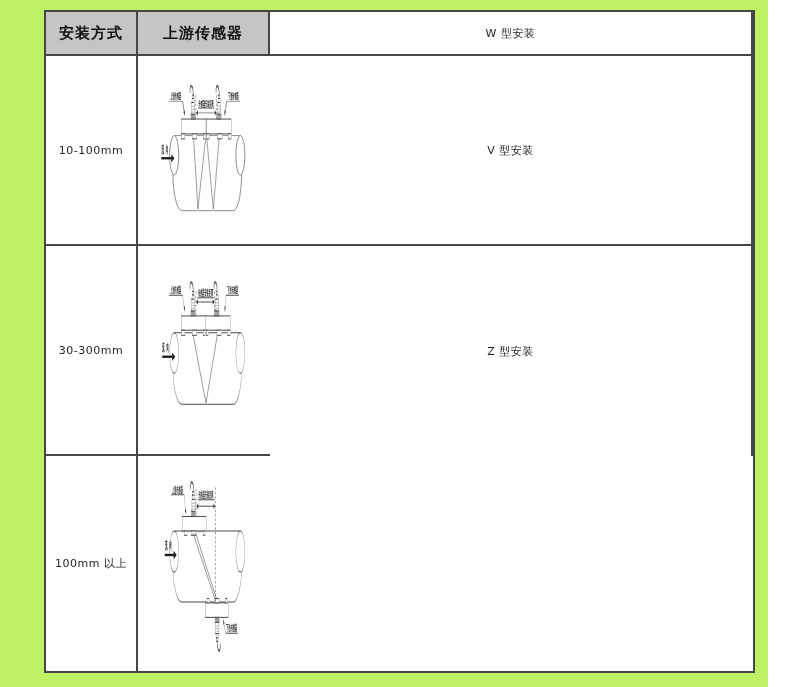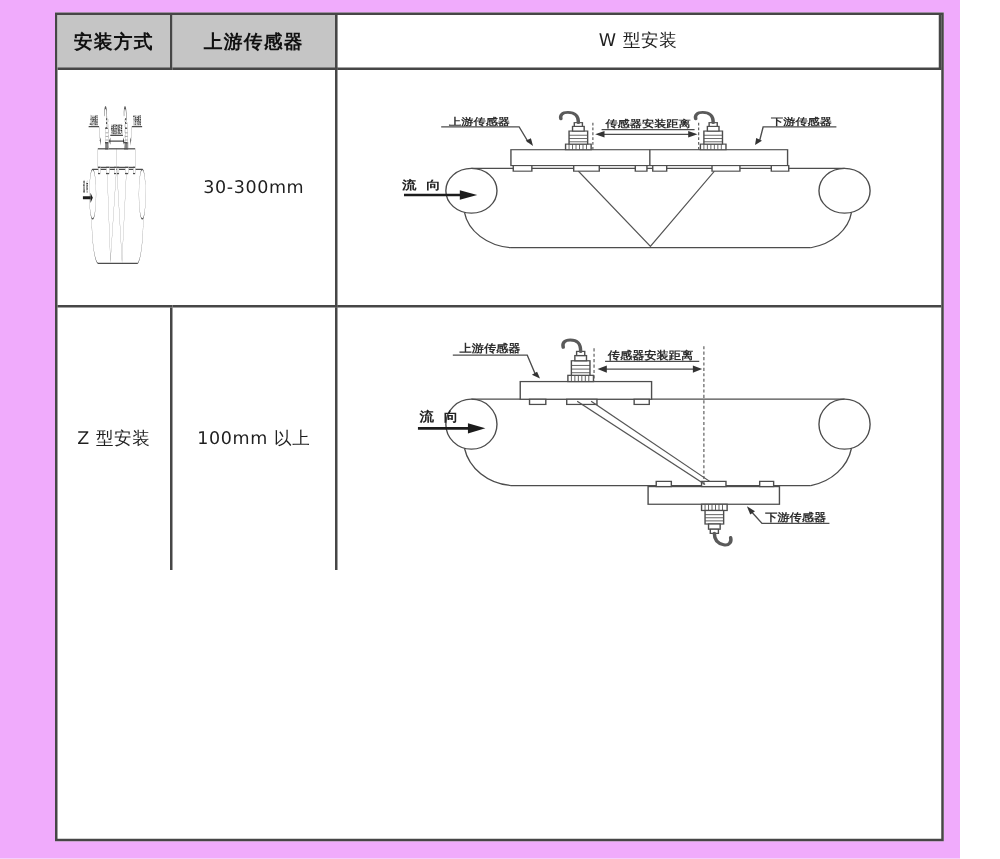--- a/index.html
+++ b/index.html
@@ -1,31 +1,31 @@
 <!DOCTYPE html>
 <html><head>
 <meta charset="utf-8">
 <style>
   html,body { margin:0; padding:0; background:#ffffff; }
   body { width:800px; height:687px; font-family:"DejaVu Sans","Liberation Sans",sans-serif; }
-  .stage { position:relative; width:768px; height:687px; background:#f0abfc; overflow:hidden; }
+  .stage { position:relative; width:768px; height:687px; background:#bef264; overflow:hidden; }
   .tbl {
     position:absolute; left:44px; top:10px; width:711px; height:663px;
     display:grid; grid-template-columns:92px 132px 483px; grid-template-rows:44px 190px 210px 215px;
     border:2px solid #464646; background:#ffffff; box-sizing:border-box;
   }
   .cell {
     border-right:2px solid #464646; border-bottom:2px solid #464646;
     display:flex; align-items:center; justify-content:center;
     box-sizing:border-box; overflow:hidden;
   }
   .cell.lc { border-right:none; }
   .cell.lr { border-bottom:none; }
   .hdr { font-weight:bold; font-size:15px; color:#101010; letter-spacing:1px; }
-  .txt { font-size:14px; color:#1f1f1f; letter-spacing:0.5px; }
+  .txt { font-size:11px; color:#1f1f1f; letter-spacing:0.5px; }
   .dia { padding:16px; }
   .dia svg { display:block; width:100%; height:100%; }
   svg text { font-size:10.5px; font-weight:bold; fill:#2e2e2e; font-family:"DejaVu Sans","Liberation Sans",sans-serif; }
   svg text.flow-text { font-size:12.5px; letter-spacing:2px; fill:#222; }
   svg .ln { stroke:#4d4d4d; stroke-width:1.2; fill:none; }
   svg .thin { stroke:#4d4d4d; stroke-width:0.8; fill:none; }
   svg .wht { fill:#ffffff; stroke:#4d4d4d; stroke-width:1.2; }
   svg .dash { stroke:#5a5a5a; stroke-width:1; fill:none; stroke-dasharray:3,2.2; }
   svg .cable { stroke:#5a5a5a; stroke-width:3; fill:none; stroke-linecap:round; }
   svg .ah { fill:#333333; stroke:none; }
@@ -36,20 +36,21 @@
 </head>
 <body>
 
 <div class="stage">
   <div class="tbl">
 
     <div class="cell hdr" style="background:#c5c5c5">安装方式</div>
     <div class="cell hdr" style="background:#c5c5c5">上游传感器</div>
 
     <div class="cell txt">W 型安装</div>
+    <div class="cell txt">10-100mm</div>
     <div class="cell lc dia">
       <svg viewBox="0 0 485 189" preserveAspectRatio="none">
         <g>
           <line class="ln" x1="98" y1="77" x2="419" y2="77"></line>
           <line class="ln" x1="132" y1="168" x2="390" y2="168"></line>
           <g>
             <ellipse class="ln" cx="98" cy="101" rx="22" ry="24"></ellipse>
             <path class="ln" d="M132,168 A45,45 0 0 1 92,124"></path>
           </g>
           <g>
@@ -109,20 +110,21 @@
           <polygon class="ah" points="341,54 342.9,45.8 347.3,48.4"></polygon>
         </g>
         <g>
           <text class="flow-text" x="54" y="98" text-anchor="middle">流 向</text>
           <line class="flow-shaft" x1="35" y1="104.5" x2="85" y2="104.5"></line>
           <polygon class="flow-head" points="99,104.5 84,99.5 84,109.5"></polygon>
         </g>
       </svg>
     </div>
 
+    <div class="cell txt">V 型安装</div>
     <div class="cell txt">30-300mm</div>
     <div class="cell lc dia">
       <svg viewBox="0 0 485 209" preserveAspectRatio="none">
         <g>
           <line class="ln" x1="98" y1="84" x2="419" y2="84"></line>
           <line class="ln" x1="132" y1="169" x2="390" y2="169"></line>
           <g>
             <ellipse class="ln" cx="98" cy="108" rx="22" ry="24"></ellipse>
             <path class="ln" d="M132,169 A45,45 0 0 1 92,131"></path>
           </g>

